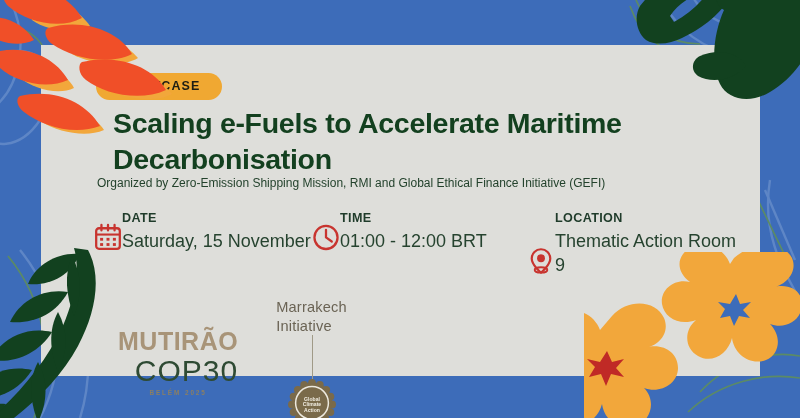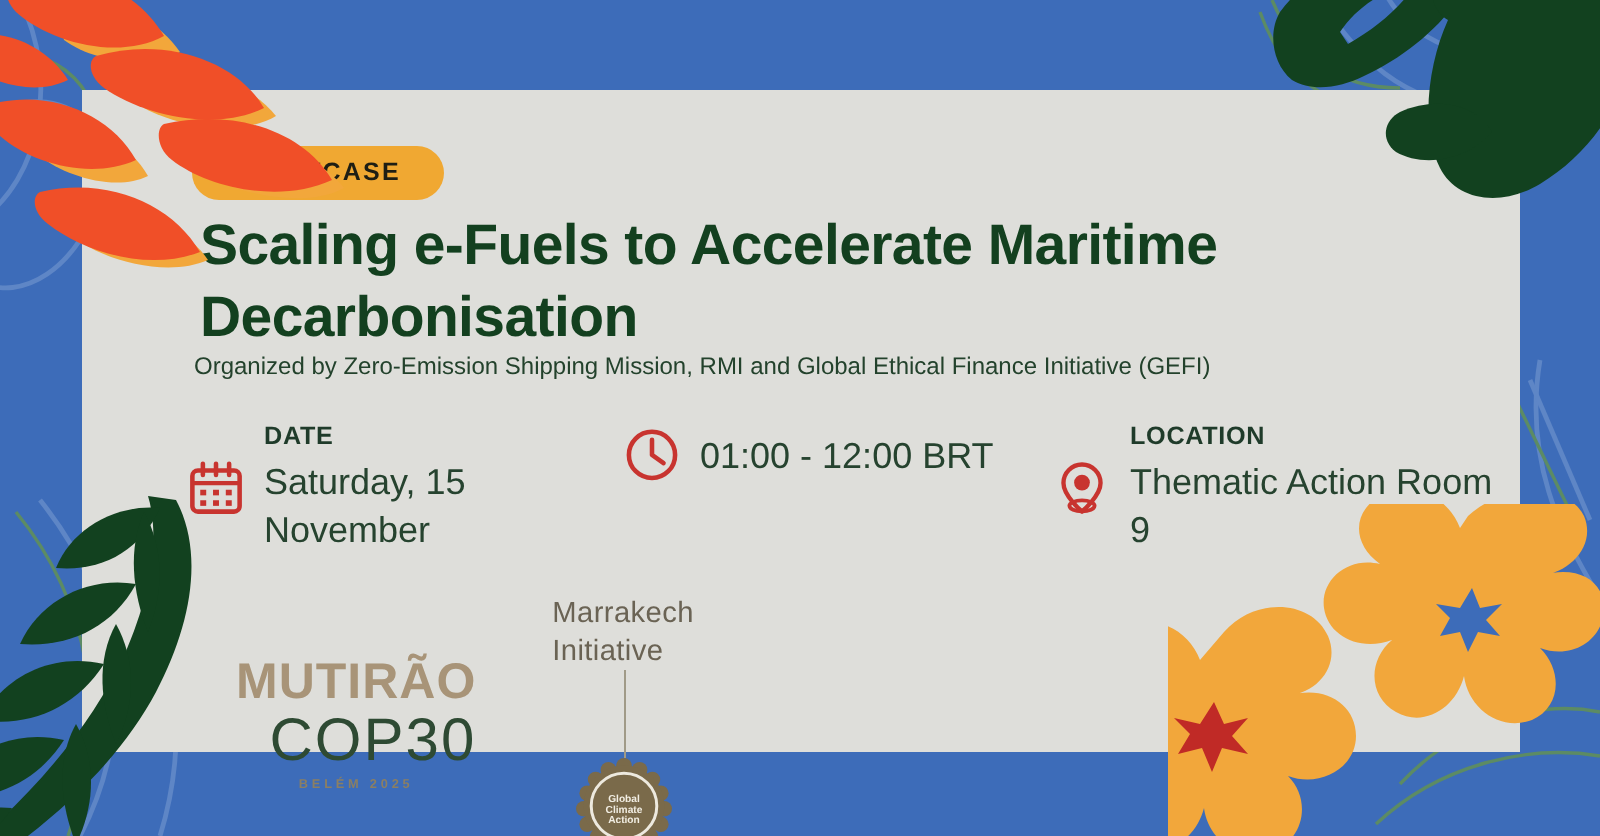--- a/index.html
+++ b/index.html
@@ -43,21 +43,21 @@
     font-size: 12.5px;
     font-weight: bold;
     letter-spacing: 1.1px;
     padding: 7px 22px 7px 22px;
     border-radius: 20px;
     line-height: 1;
   }
   
   #title {
     position: absolute;
-    left: 59px;
+    left: 72px;
     top: 60px;
     width: 640px;
     color: #13401F;
     font-size: 28.5px;
     font-weight: bold;
     line-height: 1.27;
     letter-spacing: -0.3px;
   }
   #organizer {
     position: absolute;
@@ -72,22 +72,21 @@
   #meta-row {
     position: absolute;
     left: 53px;
     top: 165px;
     width: 660px;
     display: flex;
     align-items: flex-start;
   }
   .meta-item {
     display: flex;
-    align-items: center;
-    gap: 10px;
+    align-items: flex-end;
   }
   .meta-item.date { width: 218px; }
   .meta-item.time { width: 215px; }
   .meta-item.location { width: 220px; }
   .meta-icon {
     width: 28px;
     height: 32px;
     flex: 0 0 28px;
     display: block;
     margin-top: 1px;
@@ -225,20 +224,21 @@
           <div class="meta-value">Saturday, 15 November</div>
         </div>
       </div>
 
       <div class="meta-item time">
         <svg class="meta-icon" viewBox="0 0 32 32" xmlns="http://www.w3.org/2000/svg">
           <circle cx="16" cy="16.5" r="13.2" fill="none" stroke="#C8342F" stroke-width="2.6"></circle>
           <path d="M16 7.8 L16 16.5 L22.6 21.2" fill="none" stroke="#C8342F" stroke-width="2.6" stroke-linecap="round" stroke-linejoin="round"></path>
         </svg>
         <div class="meta-text">
+          <div class="meta-label">TIME</div>
           <div class="meta-value">01:00 - 12:00 BRT</div>
         </div>
       </div>
 
       <div class="meta-item location">
         <svg class="meta-icon" viewBox="0 0 32 32" xmlns="http://www.w3.org/2000/svg">
           <path d="M16 2.6 C 10.1 2.6 5.4 7.3 5.4 13.2 C 5.4 20.6 16 29.4 16 29.4
                    C 16 29.4 26.6 20.6 26.6 13.2 C 26.6 7.3 21.9 2.6 16 2.6 Z" fill="none" stroke="#C8342F" stroke-width="2.5" stroke-linejoin="round"></path>
           <circle cx="16" cy="12.9" r="4.5" fill="#C8342F"></circle>
           <ellipse cx="16" cy="26.2" rx="7.2" ry="3.1" fill="none" stroke="#C8342F" stroke-width="2.2"></ellipse>

